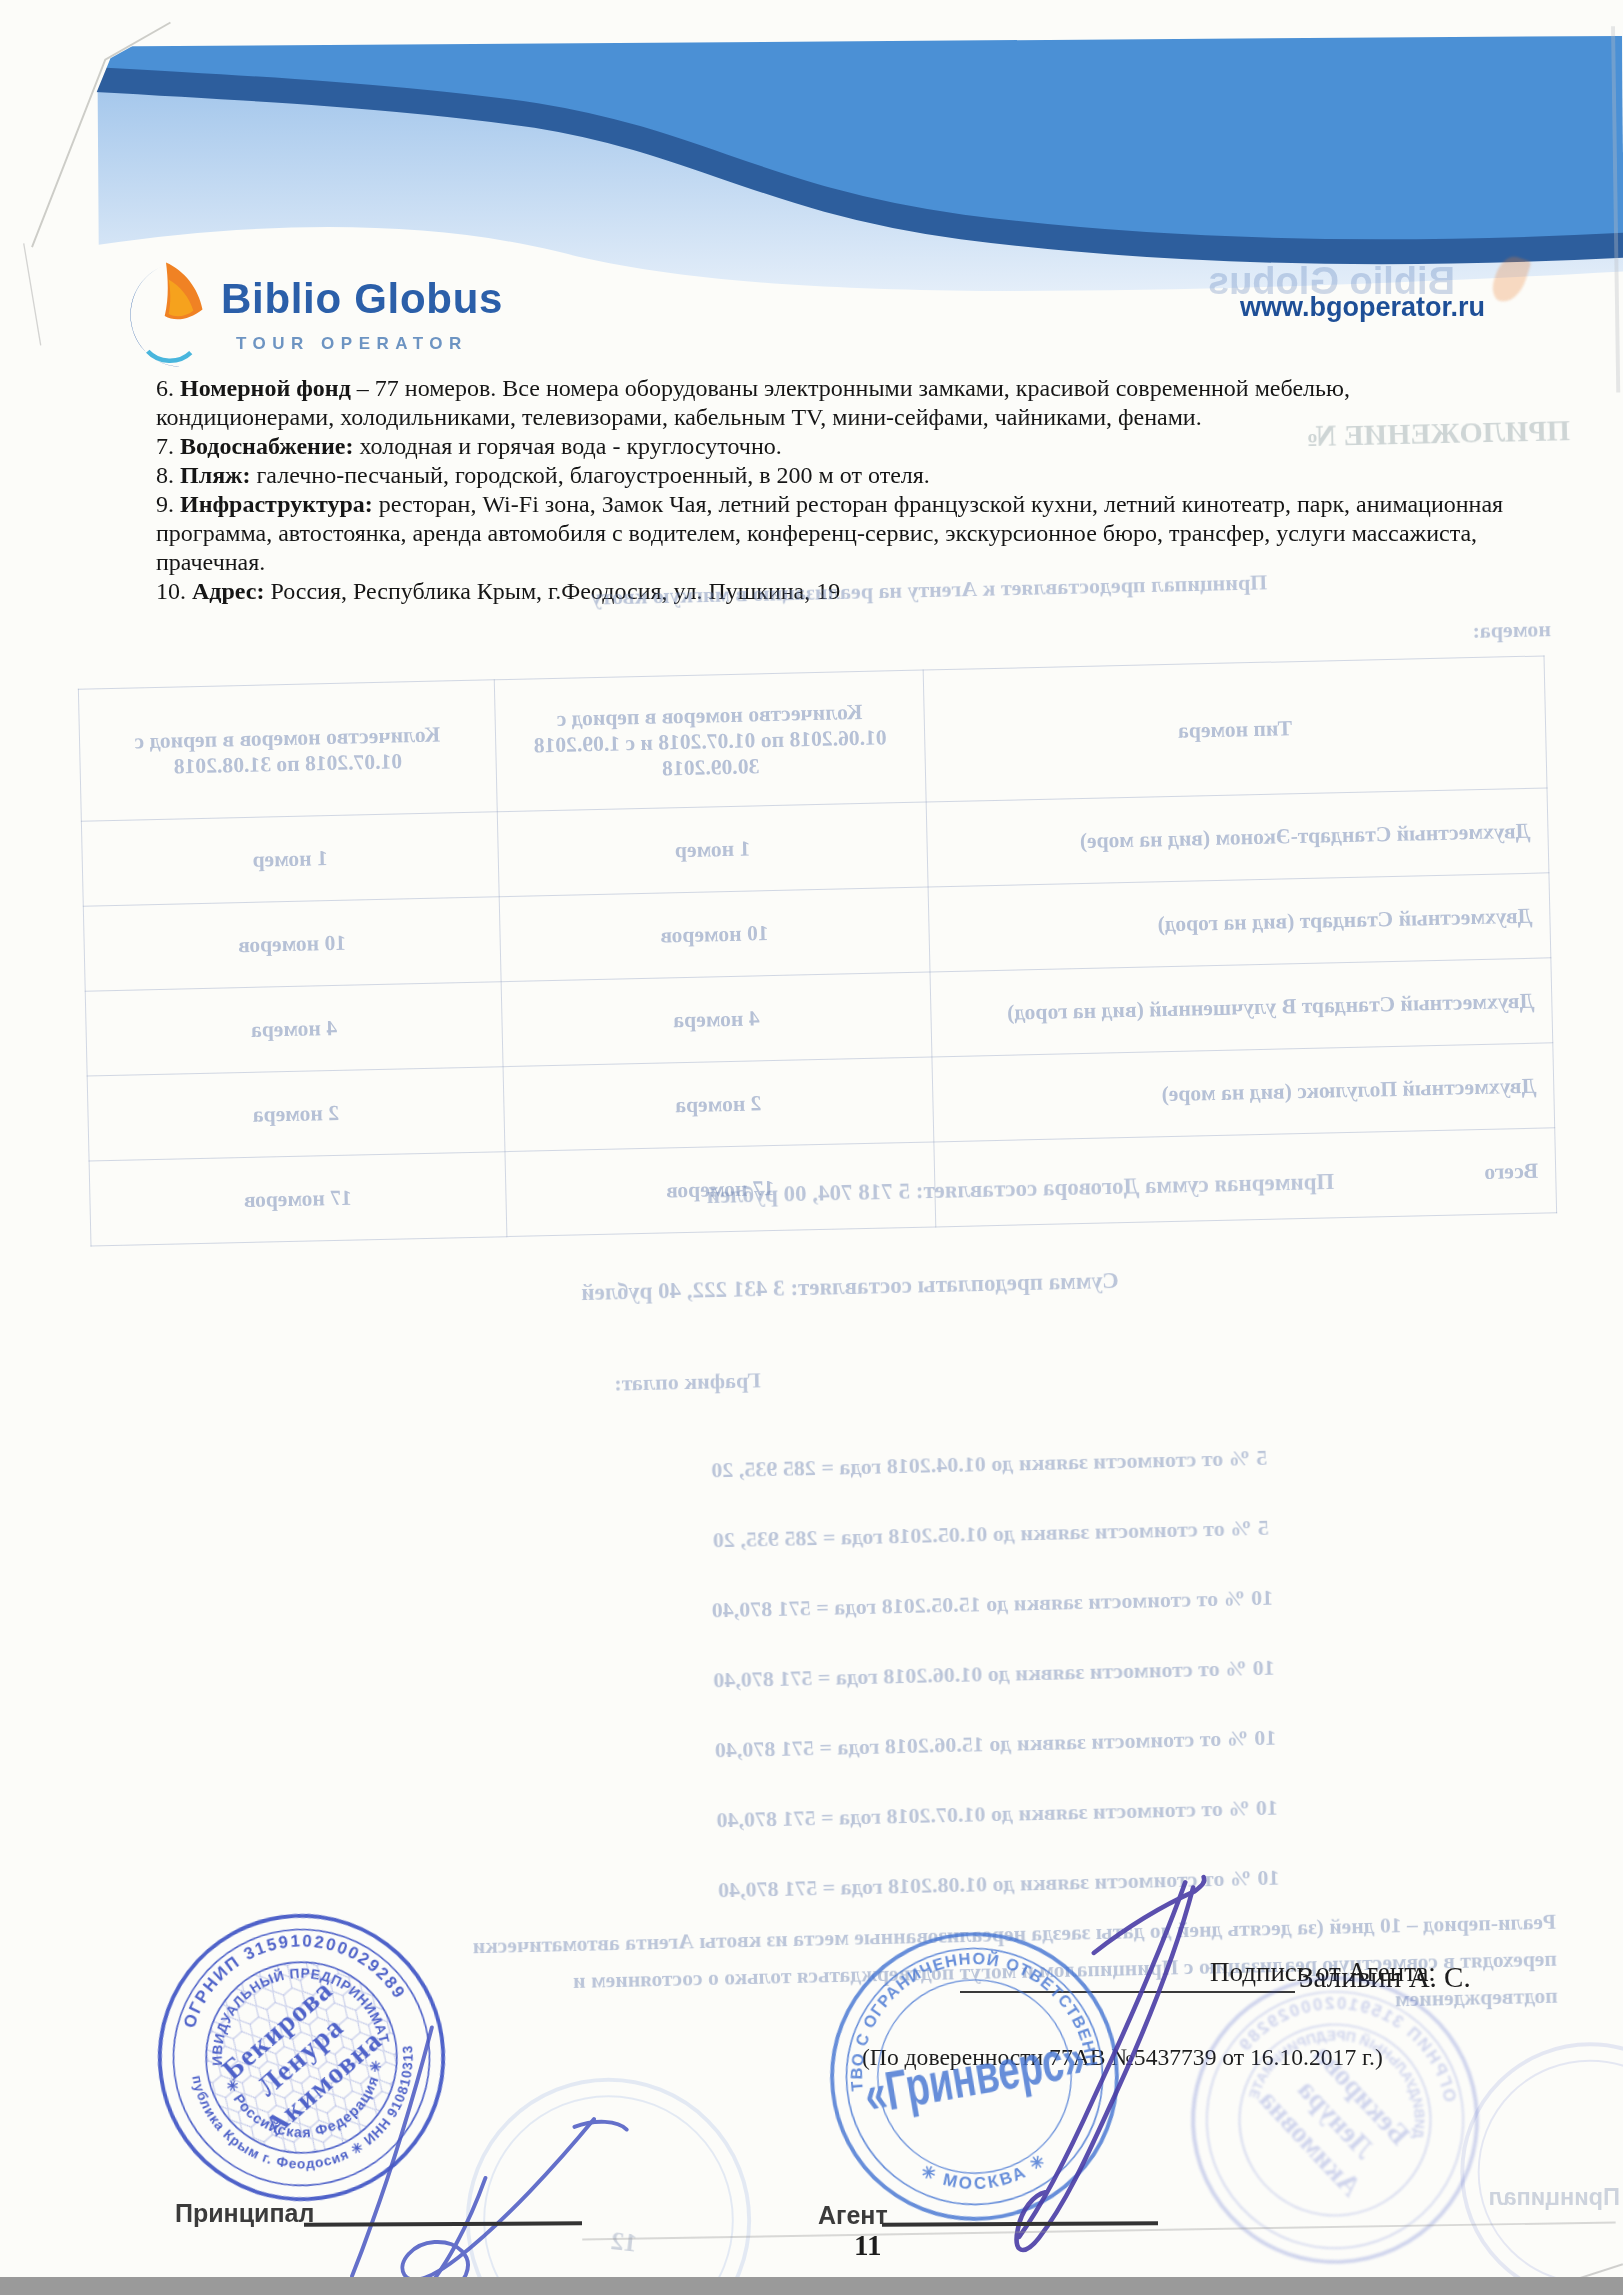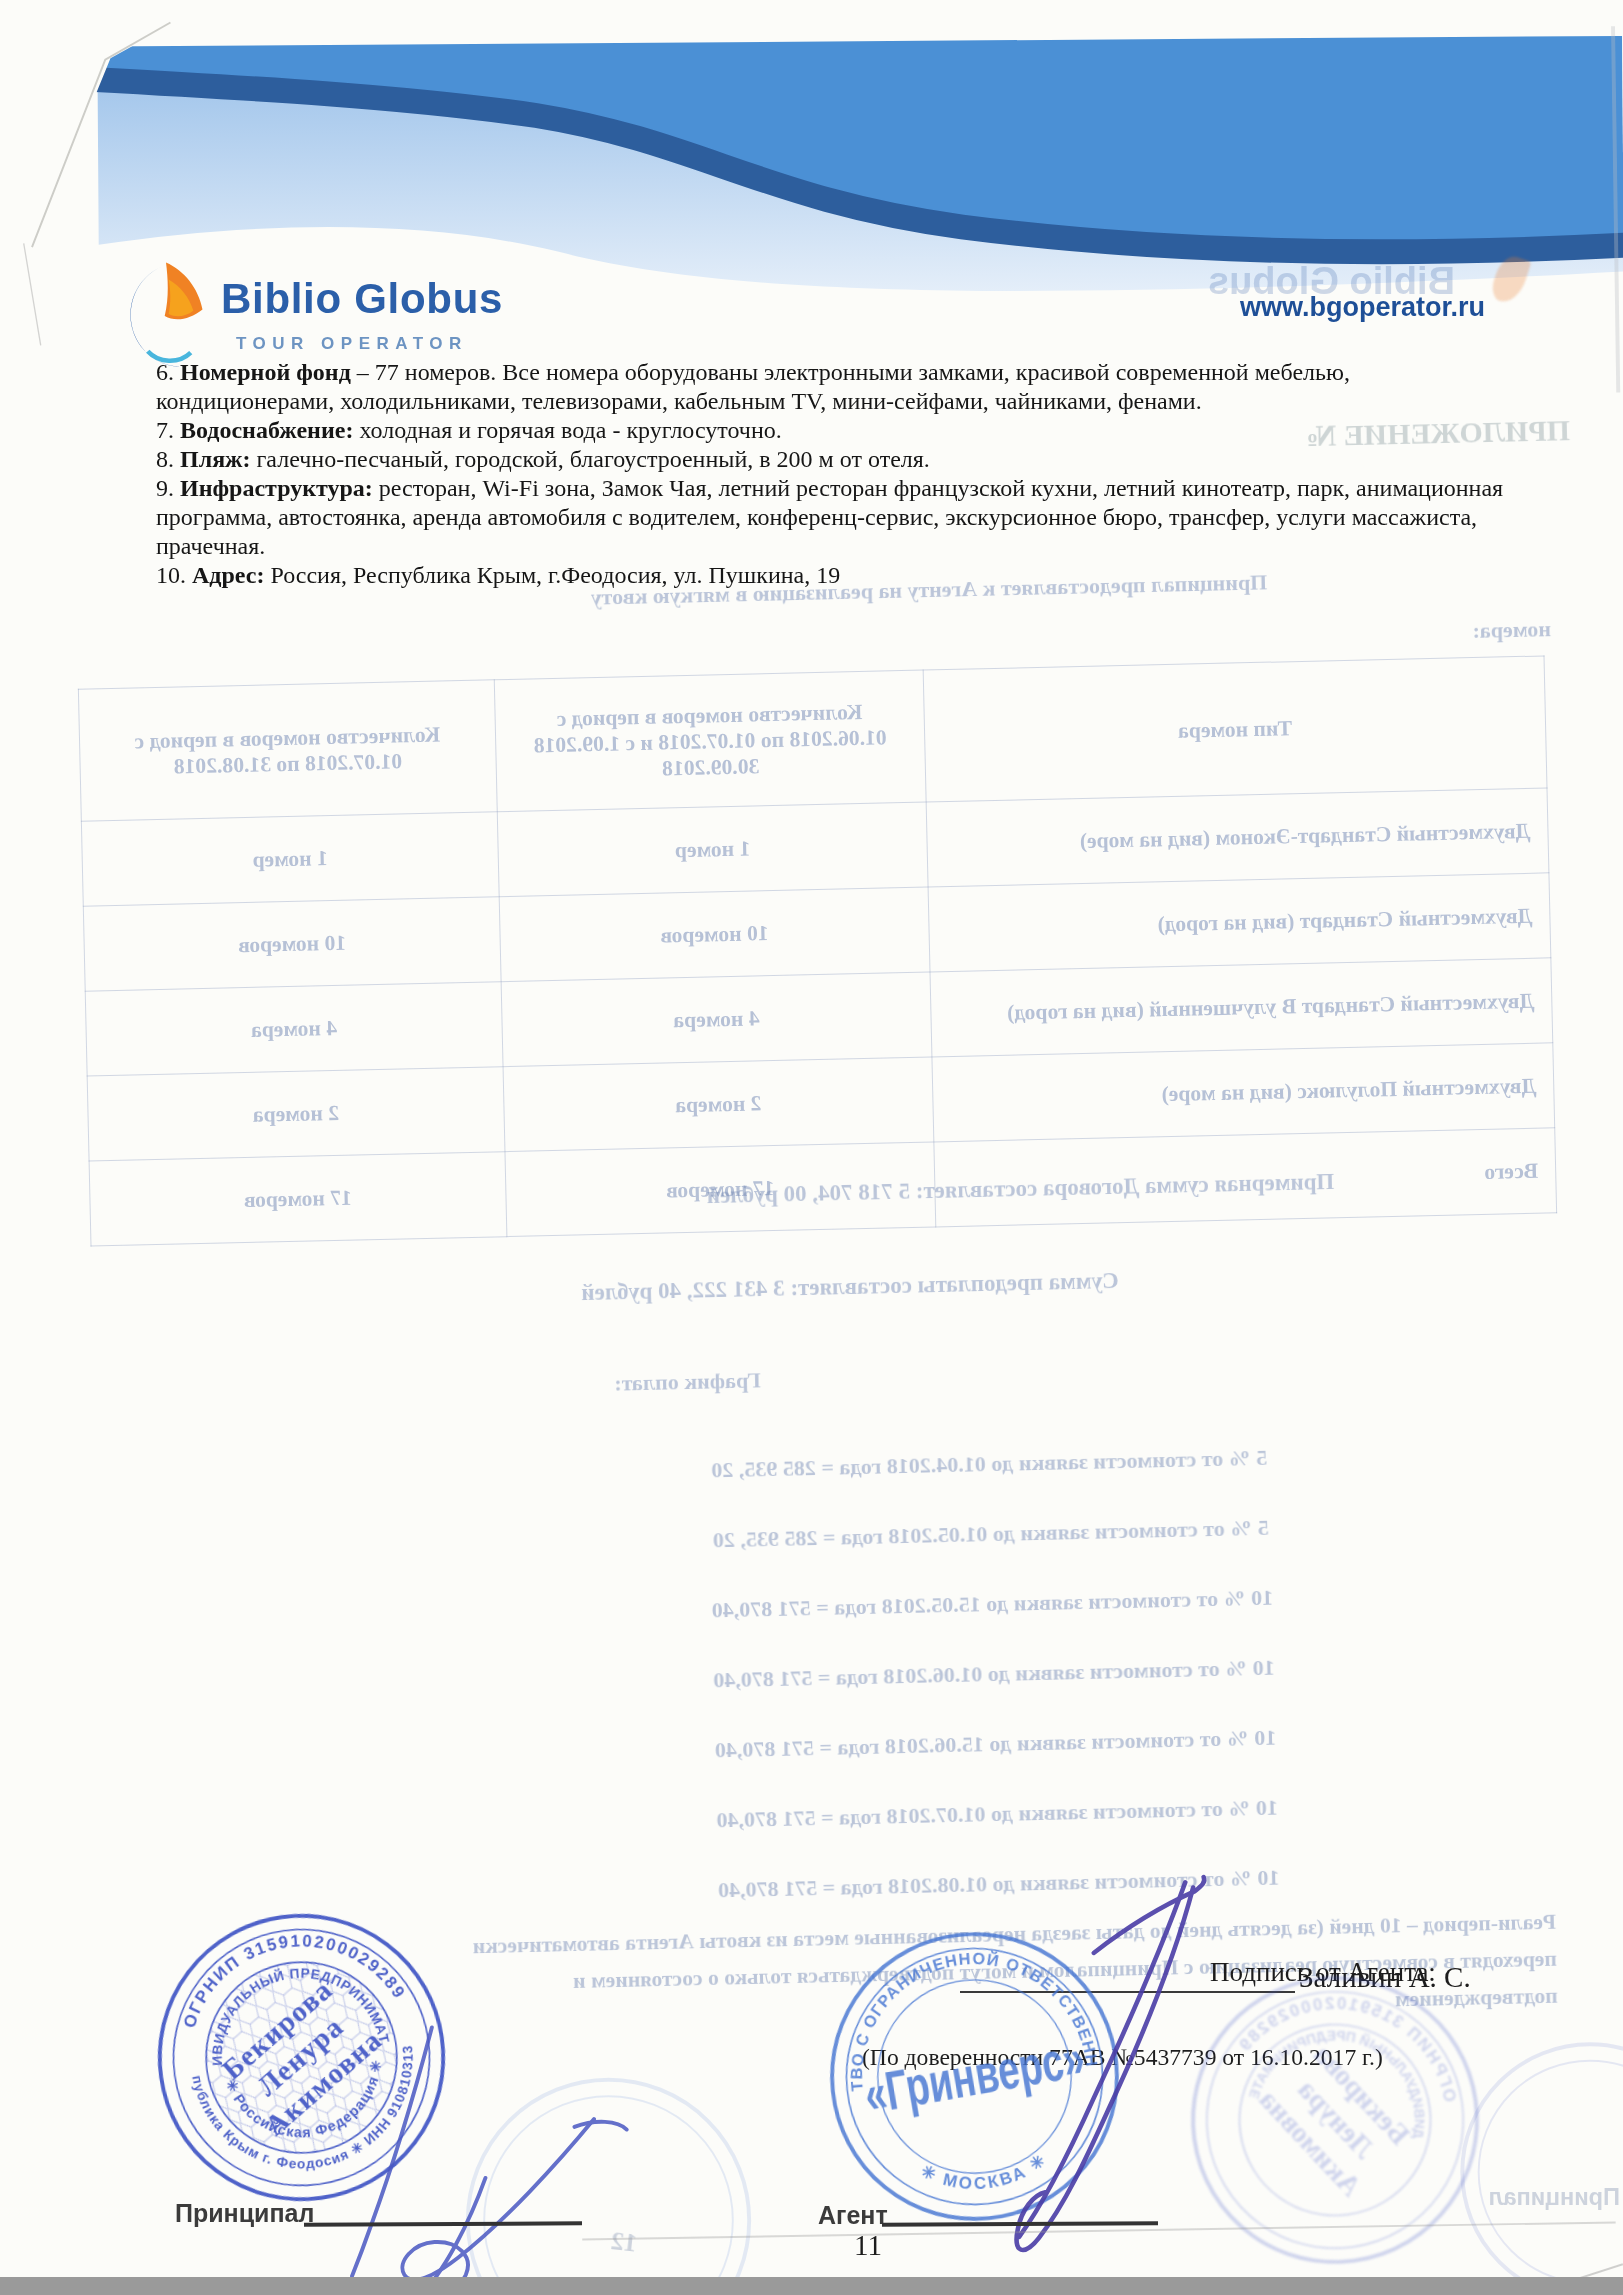--- a/index.html
+++ b/index.html
@@ -6,21 +6,21 @@
   .page{
     position:relative;width:1623px;height:2277px;overflow:hidden;
     background:#fcfcf9;
     font-family:"Liberation Serif","DejaVu Serif",serif;
   }
   .abs{position:absolute;}
   .sans{font-family:"Liberation Sans","DejaVu Sans",sans-serif;}
   .serif{font-family:"Liberation Serif","DejaVu Serif",serif;}
 
   
-  .doc-block{left:156px;top:358px;width:1357px;color:#161616;}
+  .doc-block{left:156px;top:374px;width:1357px;color:#161616;}
   .doc-item{margin:0;font-size:24px;line-height:29px;}
   .doc-item b{font-weight:bold;}
 
   
   .brand-text{left:221px;top:275px;font-size:42px;font-weight:bold;color:#2b5fa9;letter-spacing:0.7px;}
   .brand-tagline{left:225px;top:334px;font-size:17px;letter-spacing:6.5px;color:#6d94c2;font-weight:bold;margin-left:11px;}
   .website{left:1171px;top:292px;width:314px;font-size:27px;font-weight:bold;color:#1e4f97;text-align:right;font-family:"Liberation Sans",sans-serif;}
 
   
   .bleed{color:rgba(108,130,178,0.45);filter:blur(0.5px);}
@@ -40,21 +40,21 @@
 
   
   .sig-title{left:1210px;top:1957px;width:314px;font-size:27px;color:#1d1d1d;}
   .sig-name{left:1299px;top:1961px;width:216px;font-size:29px;color:#1d1d1d;}
   .sig-proxy{left:862px;top:2044px;width:648px;font-size:23.6px;color:#1d1d1d;}
   .sig-line{left:960px;top:1991px;width:335px;height:2px;background:#3a3a3a;}
 
   
   .f-label{font-size:25px;font-weight:bold;color:#3b3b3b;}
   .f-line{height:3.9px;background:#333;}
-  .page-num{left:854px;top:2229px;font-size:29px;font-weight:normal;color:#1c1c1c;}
+  .page-num{left:854px;top:2229px;font-size:29px;font-weight:bold;color:#1c1c1c;}
   .bleed-soft{color:rgba(118,134,170,0.35);filter:blur(0.7px);font-weight:bold;}
 
   svg{display:block;}
 </style>
 </head>
 <body>
 
 <div class="page">
 
   <div class="abs" style="left:0;top:14.4px;width:1623px;height:288px;transform:rotate(-0.4deg);">

